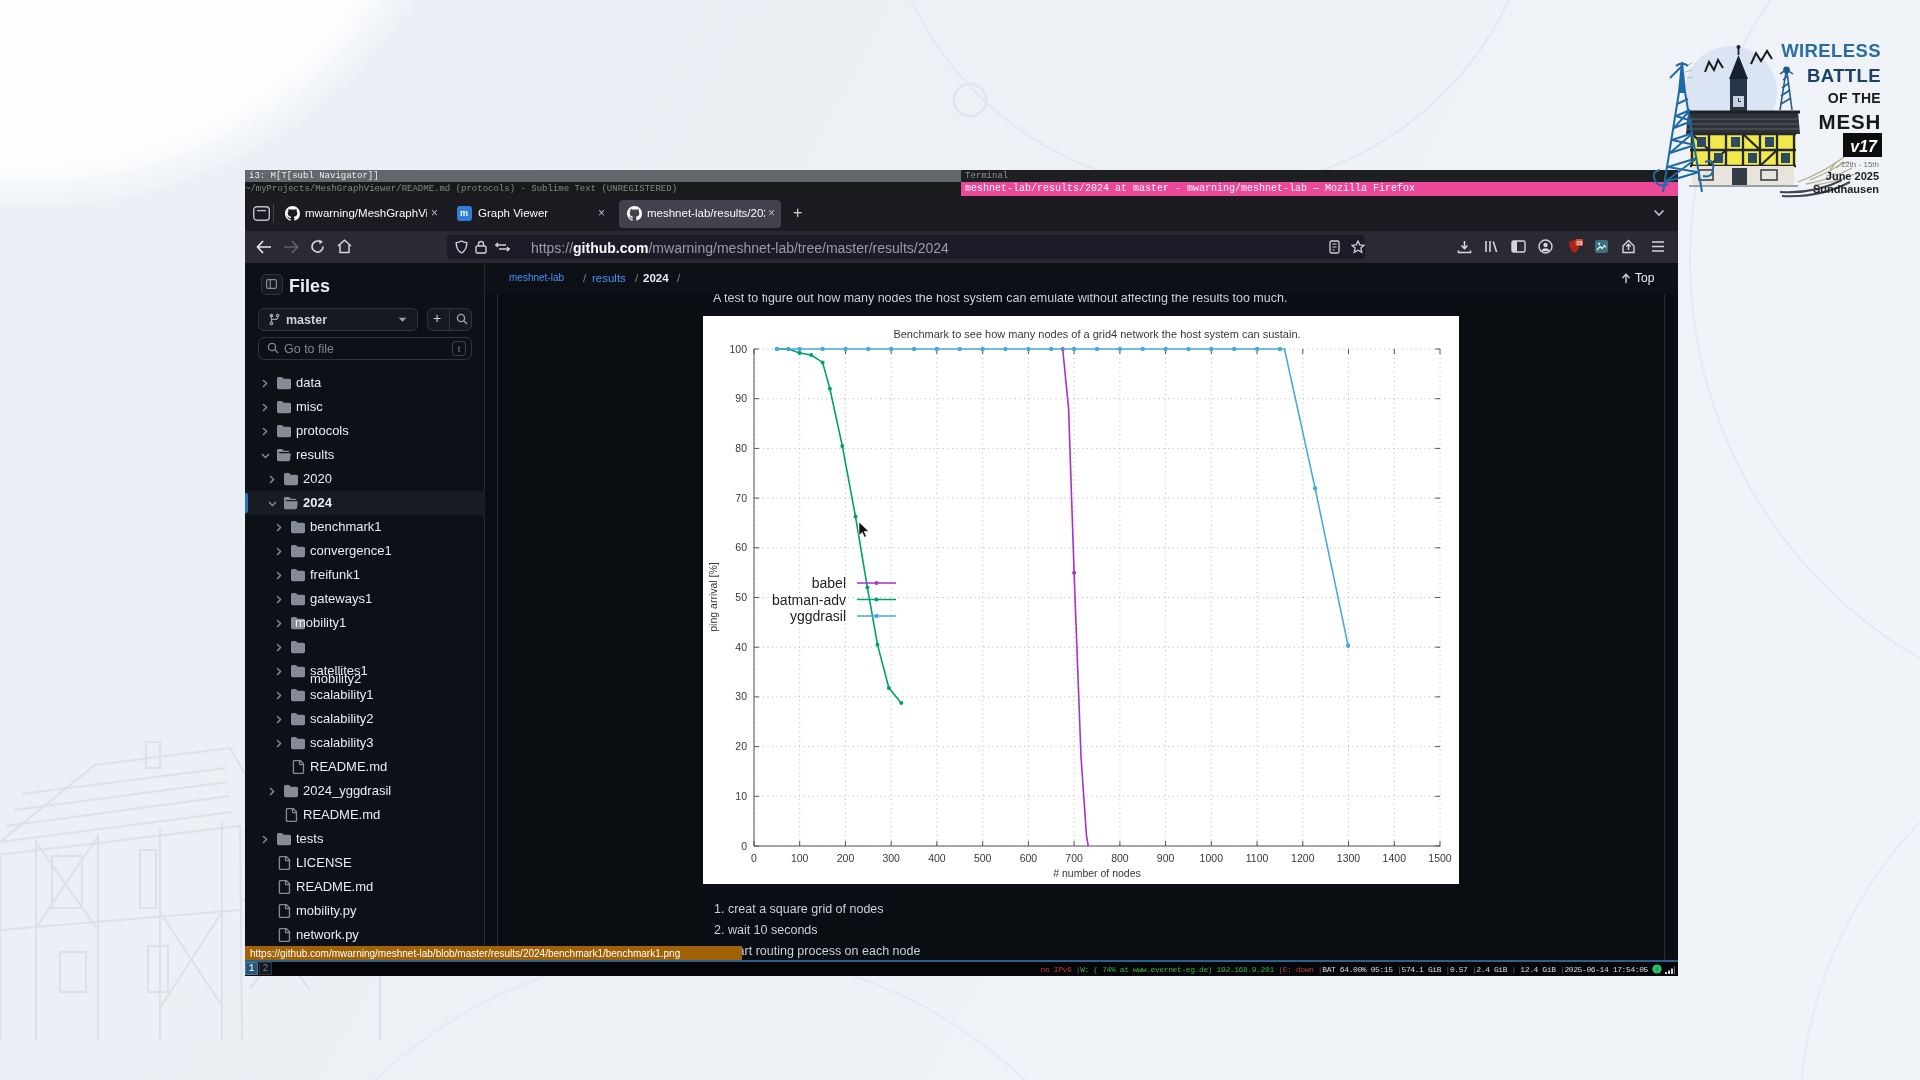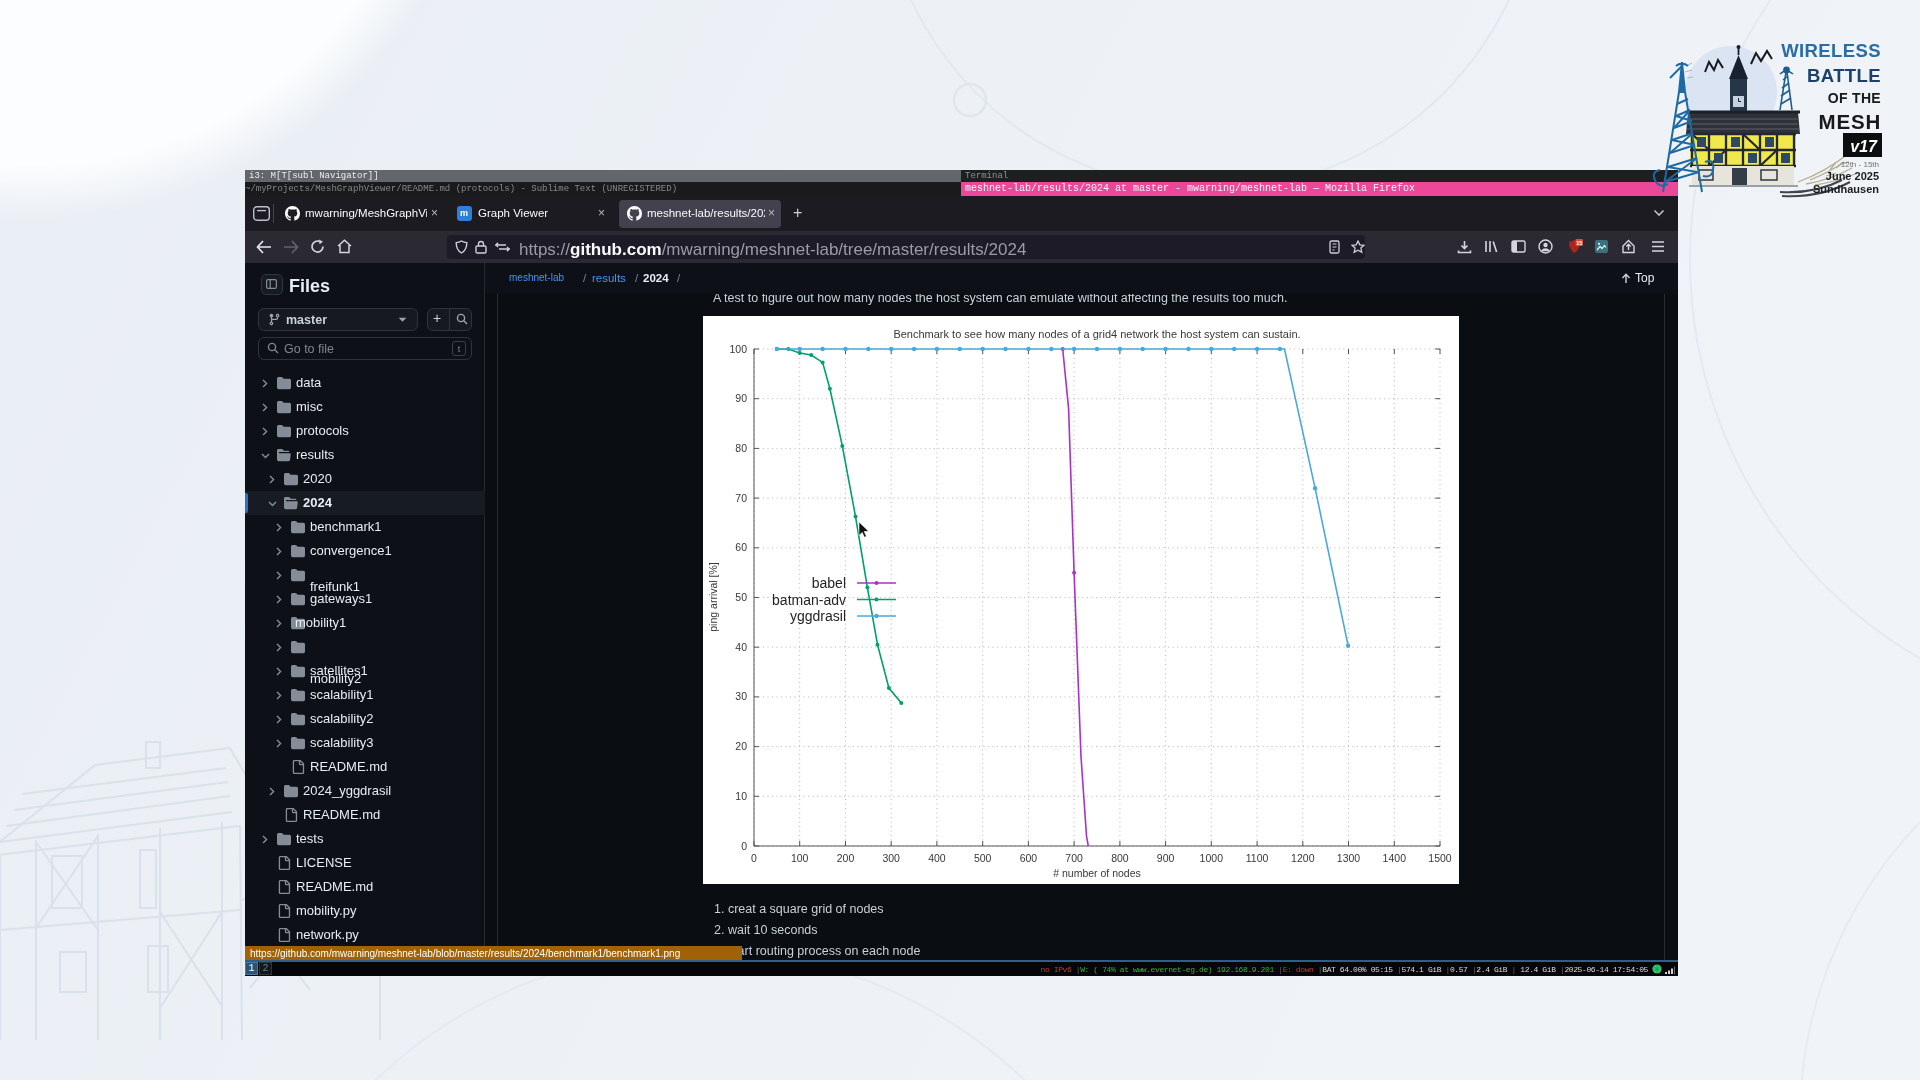--- a/index.html
+++ b/index.html
@@ -220,21 +220,21 @@
         </svg>
       <svg class="abs" style="left:28px;top:5px" width="12" height="14" viewBox="0 0 12 14">
           <rect x="1" y="6" width="10" height="7" rx="1.2" fill="none" stroke="#cfcfd8" stroke-width="1.4"></rect>
           <path d="M3.5 6 V4 a2.5 2.5 0 0 1 5 0 V6" fill="none" stroke="#cfcfd8" stroke-width="1.4"></path>
         </svg>
       <svg class="abs" style="left:48px;top:7px" width="15" height="10" viewBox="0 0 15 10">
           <path d="M3 1 L1 3 H11 M12 9 L14 7 H4" fill="none" stroke="#cfcfd8" stroke-width="1.3"></path>
           <path d="M3 1 L1 3 L3 5" fill="none" stroke="#cfcfd8" stroke-width="1.3"></path>
           <path d="M12 9 L14 7 L12 5" fill="none" stroke="#cfcfd8" stroke-width="1.3"></path>
         </svg>
-      <span class="abs" style="left:72px;top:5px;font-size:17px;color:#9b9aa5">https://<b style="color:#fbfbfe;font-weight:bold">github.com</b>/mwarning/meshnet-lab/tree/master/results/2024</span>
+      <span class="abs" style="left:84px;top:5px;font-size:14px;color:#9b9aa5">https://<b style="color:#fbfbfe;font-weight:bold">github.com</b>/mwarning/meshnet-lab/tree/master/results/2024</span>
       <svg class="abs" style="left:882px;top:5px" width="11" height="14" viewBox="0 0 11 14">
           <rect x="1" y="1" width="9" height="12" rx="1.5" fill="none" stroke="#cfcfd8" stroke-width="1.3"></rect>
           <path d="M3.5 4 H7.5 M3.5 7 H7.5 M3.5 10 H5.5" stroke="#cfcfd8" stroke-width="1.1"></path>
         </svg>
       <svg class="abs" style="left:904px;top:5px" width="14" height="14" viewBox="0 0 14 14">
           <path d="M7 1 L8.8 4.8 L13 5.3 L9.9 8.1 L10.8 12.3 L7 10.2 L3.2 12.3 L4.1 8.1 L1 5.3 L5.2 4.8 Z" fill="none" stroke="#cfcfd8" stroke-width="1.3"></path>
         </svg>
     </div>
     
     <svg class="abs" style="left:1212px;top:9px" width="15" height="14" viewBox="0 0 15 14">
@@ -362,21 +362,21 @@
       <svg class="abs" style="left:46px;top:281px" width="14" height="14" viewBox="0 0 16 16">
           <use href="#fold"></use>
         </svg>
       <div class="row" style="left:65px;top:276px;">convergence1</div>
       <svg class="abs" style="left:31px;top:308px" width="6" height="9" viewBox="0 0 6 9">
           <path d="M1 1 L4.6 4.5 L1 8" fill="none" stroke="#848d97" stroke-width="1.4"></path>
         </svg>
       <svg class="abs" style="left:46px;top:305px" width="14" height="14" viewBox="0 0 16 16">
           <use href="#fold"></use>
         </svg>
-      <div class="row" style="left:65px;top:312px;">freifunk1</div>
+      <div class="row" style="left:65px;top:300px;">freifunk1</div>
       <svg class="abs" style="left:31px;top:332px" width="6" height="9" viewBox="0 0 6 9">
           <path d="M1 1 L4.6 4.5 L1 8" fill="none" stroke="#848d97" stroke-width="1.4"></path>
         </svg>
       <svg class="abs" style="left:46px;top:329px" width="14" height="14" viewBox="0 0 16 16">
           <use href="#fold"></use>
         </svg>
       <div class="row" style="left:65px;top:324px;">gateways1</div>
       <svg class="abs" style="left:31px;top:356px" width="6" height="9" viewBox="0 0 6 9">
           <path d="M1 1 L4.6 4.5 L1 8" fill="none" stroke="#848d97" stroke-width="1.4"></path>
         </svg>

